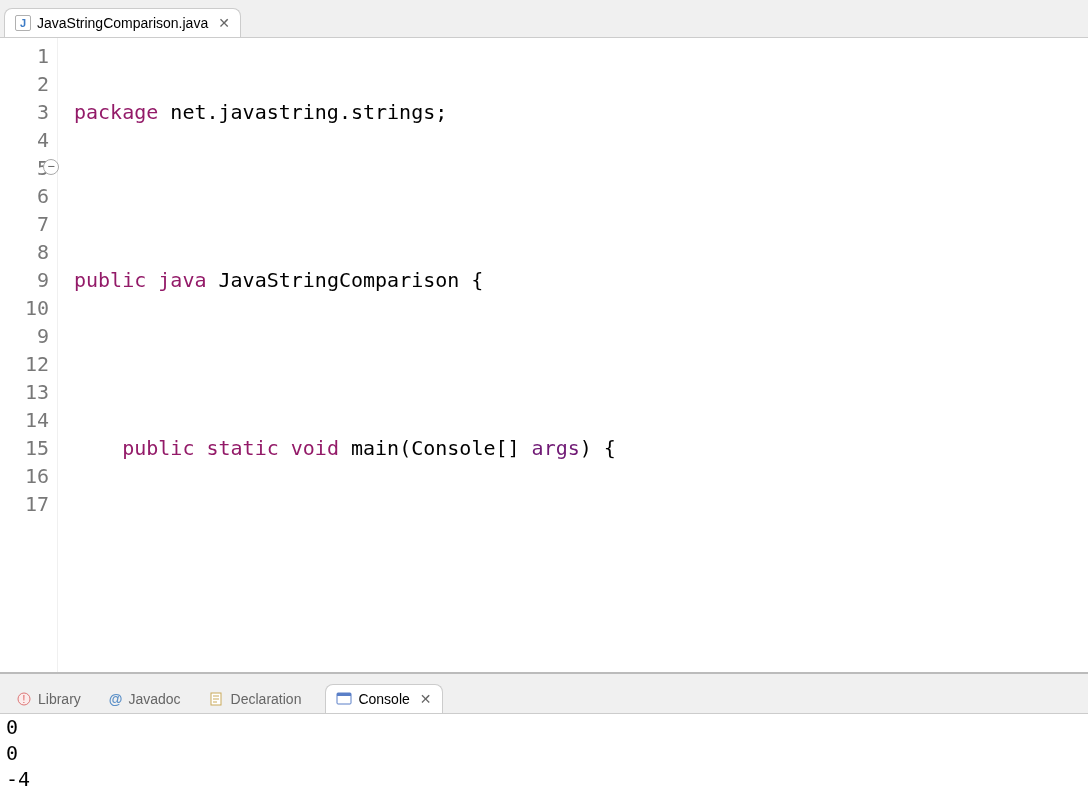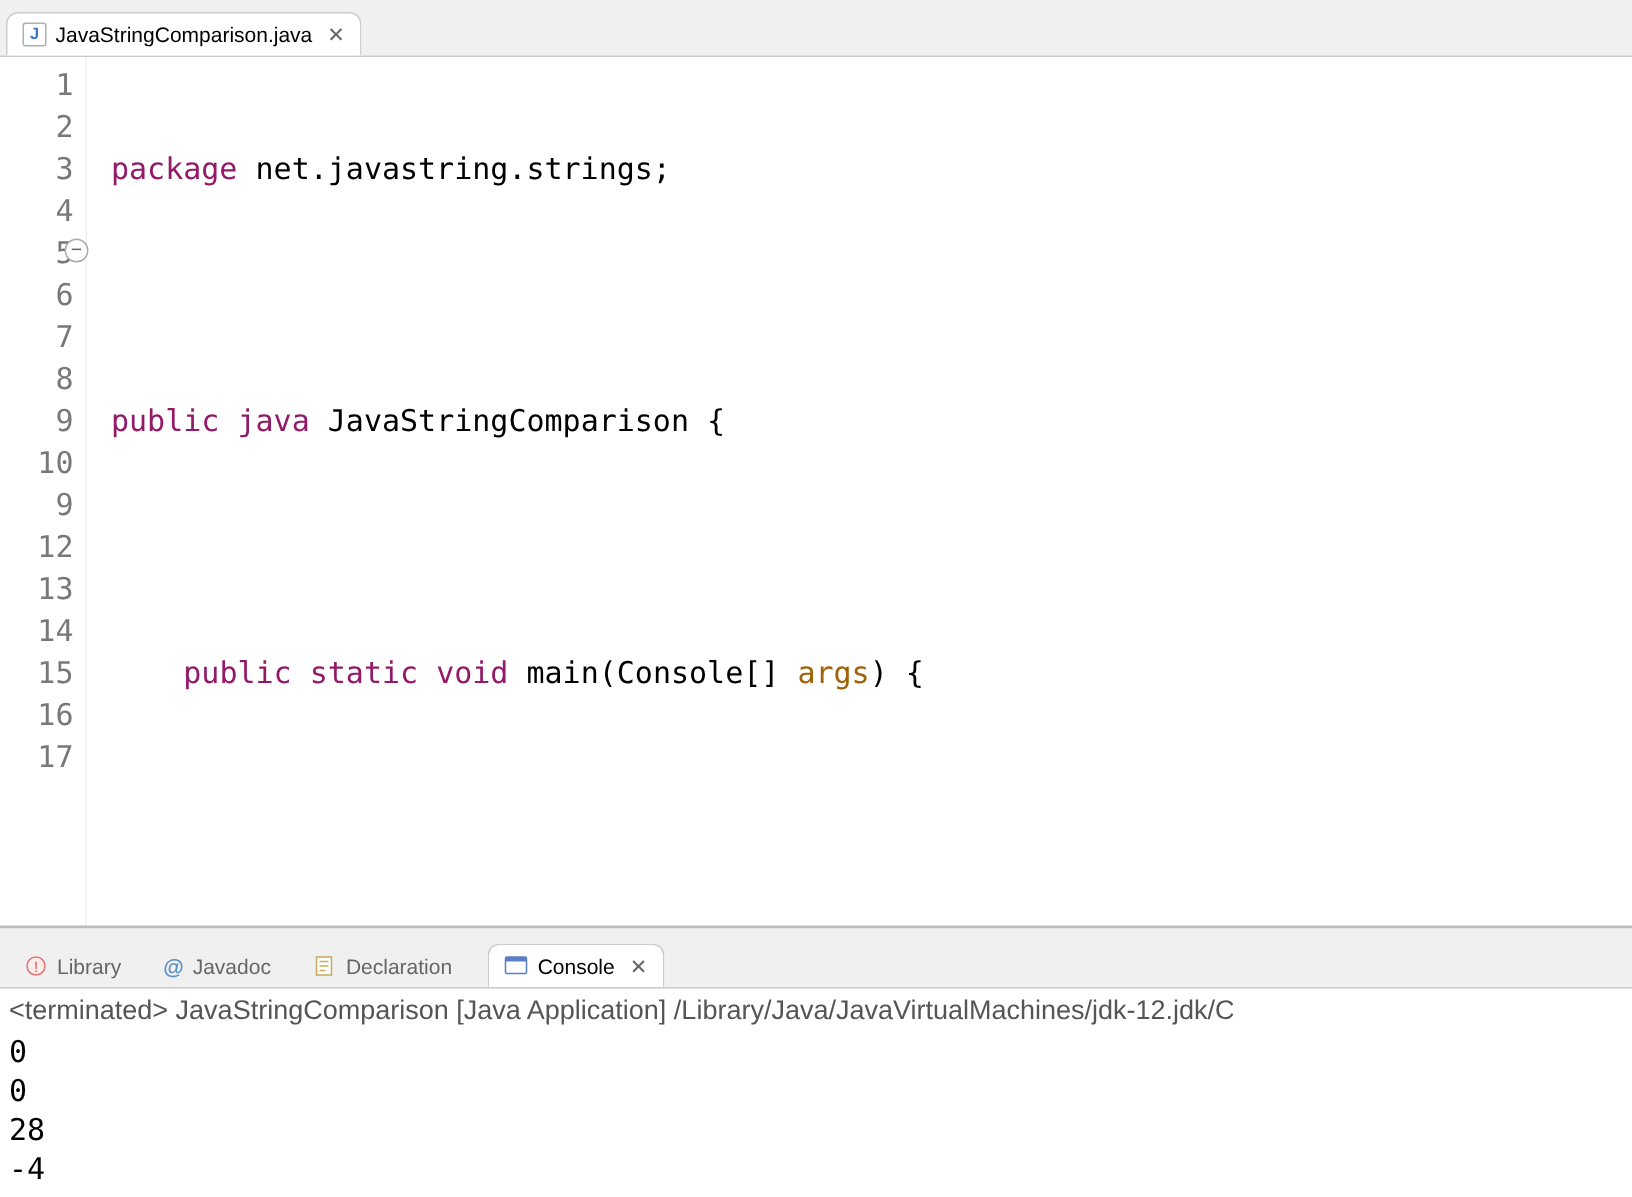--- a/index.html
+++ b/index.html
@@ -90,21 +90,21 @@
     flex: 1;
     padding-left: 16px;
     padding-top: 4px;
     white-space: pre;
     overflow: hidden;
   }
   .code-line {
     height: 28px;
   }
   .kw { color: #931a68; font-weight: normal; }
-  .param { color: #a16207; }
+  .param { color: #701a75; }
   .bottom-panel {
     border-top: 2px solid #bbb;
     display: flex;
     flex-direction: column;
   }
   .bottom-tabs {
     display: flex;
     align-items: flex-end;
     background: #f0f0f0;
     border-bottom: 1px solid #ccc;
@@ -225,20 +225,18 @@
     </div>
     <div class="bottom-tab-item active">
       <svg class="console-icon" viewBox="0 0 16 16">
           <rect x="1" y="2" width="14" height="11" rx="1" fill="#fff" stroke="#5a7fc7"></rect>
           <rect x="1" y="2" width="14" height="3" fill="#5a7fc7"></rect>
         </svg>
       <span>Console</span>
       <span class="tab-close">✕</span>
     </div>
   </div>
-  <div class="console-status">&lt;terminated&gt; JavaStringComparison [Java Application] /Library/Java/JavaVirtualMachines/jdk-12.jdk/C</div>
   <div class="console-output">
     <div>0</div>
     <div>0</div>
-    <div>28</div>
     <div>-4</div>
   </div>
 </div>
 
 </body></html>

